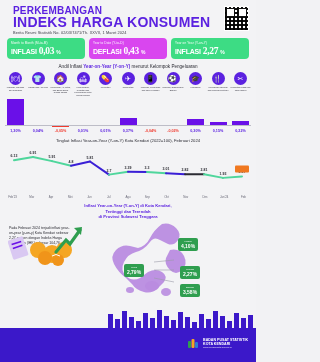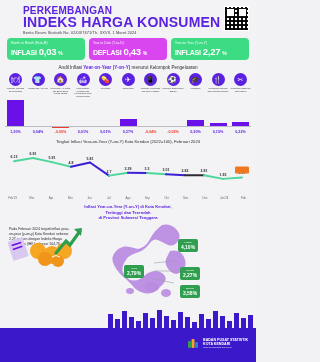--- a/index.html
+++ b/index.html
@@ -6,21 +6,21 @@
   body {
     width: 256px; height: 362px;
     font-family: "Liberation Sans", sans-serif;
     background: #f2f2f4;
     overflow: hidden;
     position: relative;
   }
   .page { width: 256px; height: 362px; position: relative; background: #f3f3f5; }
 
   
-  .header { padding: 6px 8px 0 23px; position: relative; }
+  .header { padding: 6px 8px 0 13px; position: relative; }
   .title-line {
     color: #5b21e0;
     font-weight: bold;
     letter-spacing: .2px;
     line-height: 10.5px;
   }
   .t1 { font-size: 10px; }
   .t2 { font-size: 14px; }
   .t3 { font-size: 10px; }
   .brs {
@@ -46,21 +46,21 @@
   .stats { display: flex; gap: 4px; padding: 3px 7px 0 7px; }
   .stat {
     flex: 1; border-radius: 4px; padding: 3px 4px 3px 4px;
     color: #fff; position: relative; min-height: 20px;
   }
   .stat.green { background: #3ddc84; }
   .stat.red { background: #d946ef; }
   .stat-cap { font-size: 3.1px; line-height: 4px; opacity: .95; letter-spacing: .1px; }
   .stat-row { display: flex; align-items: baseline; gap: 2px; margin-top: 1px; }
   .stat-lbl { font-size: 7px; font-weight: bold; letter-spacing: -.2px; }
-  .stat-val { font-size: 9.5px; font-weight: bold; letter-spacing: -.3px; }
+  .stat-val { font-size: 9.5px; font-weight: bold; letter-spacing: -.3px; font-family: Liberation Serif, serif; }
   .stat-pct { font-size: 5px; font-weight: bold; }
   .stat.green .stat-lbl, .stat.green .stat-val { color: #ffffff; }
 
   
   .andil-title {
     text-align: center; font-size: 4.6px; margin-top: 5px; color: #2b2b33;
   }
   .andil-title b { color: #5b21e0; }
   .icons-row {
     display: flex; justify-content: space-between;

